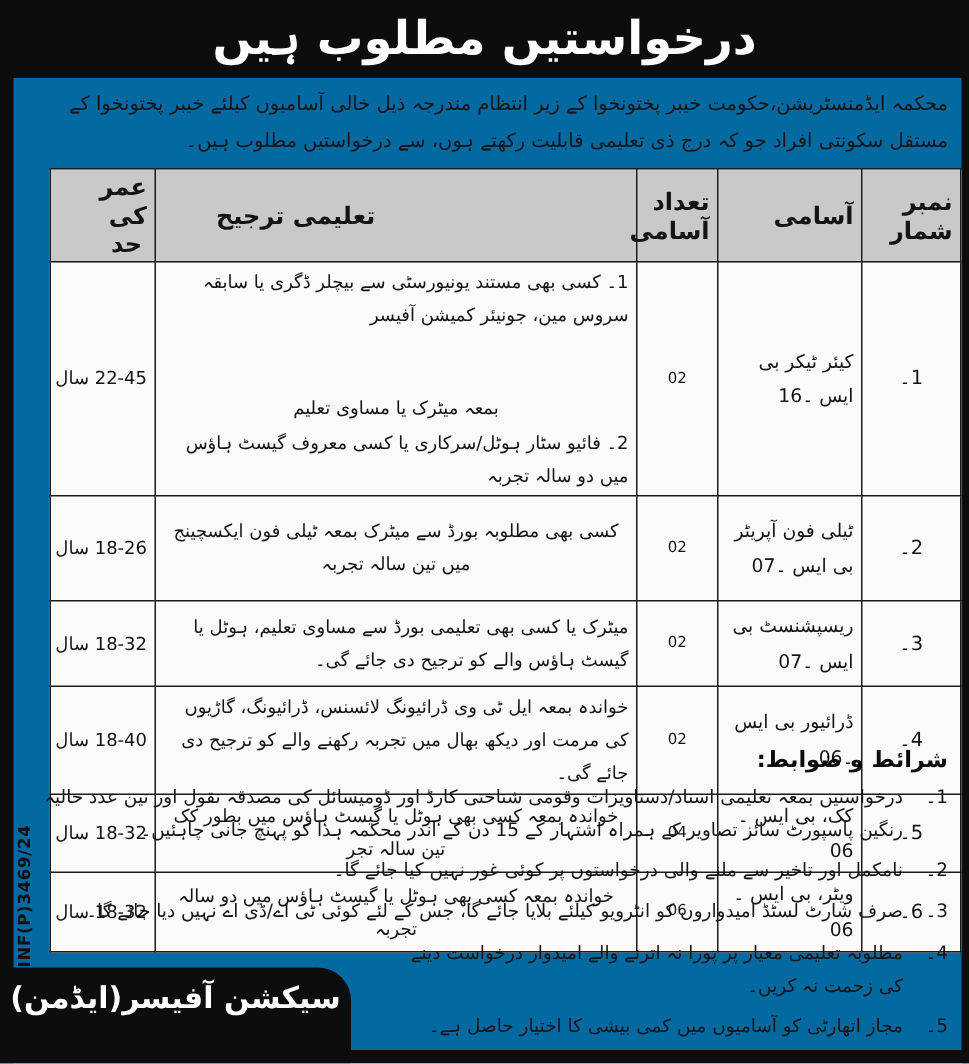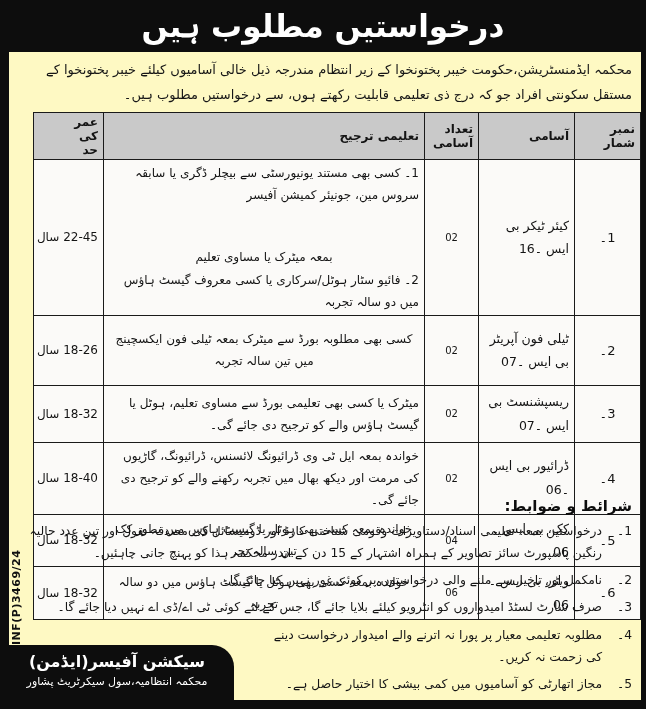--- a/index.html
+++ b/index.html
@@ -3,21 +3,21 @@
 <meta charset="utf-8">
 <style>
   * { margin:0; padding:0; box-sizing:border-box; }
   html,body { background:#e9e7e2; }
   body { font-family:"DejaVu Sans", sans-serif; }
 
   .ad {
     position:relative;
     width:646px; height:709px;
     margin:0 auto;
-    background:#fef9c3;
+    background:#0369a1;
     color:#111;
     overflow:hidden;
   }
 
   
   .title-band {
     position:absolute; top:0; left:0; width:646px; height:52px;
     background:#0d0d0d;
     display:flex; align-items:center; justify-content:center;
   }
@@ -52,22 +52,22 @@
   table.jobs col.c-age    { width:70px; }
 
   table.jobs th, table.jobs td {
     border:1.5px solid #1a1a1a;
     vertical-align:middle;
     padding:2px 5px;
     color:#141414;
   }
   table.jobs thead th {
     background:#c9c9c9;
-    font-size:12px; font-weight:bold;
-    height:40px; text-align:right;padding-left:40px;
+    font-size:16px; font-weight:bold;
+    height:40px; text-align:left;padding-left:40px;
   }
   tr.r1 { height:83px; }
   tr.r2 { height:70px; }
   tr.r3 { height:57px; }
   tr.r4 { height:63px; }
   tr.r5 { height:33px; }
   tr.r6 { height:32px; }
 
   td.serial { text-align:center; font-size:13px; }
   td.post   { text-align:right;  font-size:12.5px; line-height:1.9; }
@@ -100,21 +100,21 @@
   
   .signature {
     position:absolute; left:0; bottom:0;
     width:234px; height:64px;
     background:#0d0d0d;
     border-top-right-radius:22px;
     color:#fff; text-align:center;
     direction:rtl;
     padding-top:7px;
   }
-  .sig-title { font-size:16px; font-weight:bold; line-height:1.3; }
+  .sig-title { font-size:20px; font-weight:bold; line-height:1.3; }
   .sig-dept  { font-size:11px; margin-top:2px; }
 
   
   .ref-vertical {
     position:absolute; left:10px; top:503px;
     height:142px; width:14px;
     writing-mode:vertical-rl;
     transform:rotate(180deg);
     font-size:11px; font-weight:bold; color:#111;
     letter-spacing:0.5px;
@@ -224,16 +224,15 @@
     <div class="term-item beside-sig">
       <span class="term-num">5۔</span>
       <span class="term-text">مجاز اتھارٹی کو آسامیوں میں کمی بیشی کا اختیار حاصل ہے۔</span>
     </div>
   </div>
 
   <div class="ref-vertical">INF(P)3469/24</div>
 
   <div class="signature">
     <div class="sig-title">سیکشن آفیسر(ایڈمن)</div>
-    <div class="sig-dept">محکمہ انتظامیہ،سول سیکرٹریٹ پشاور</div>
   </div>
 
 </div>
 
 </body></html>

